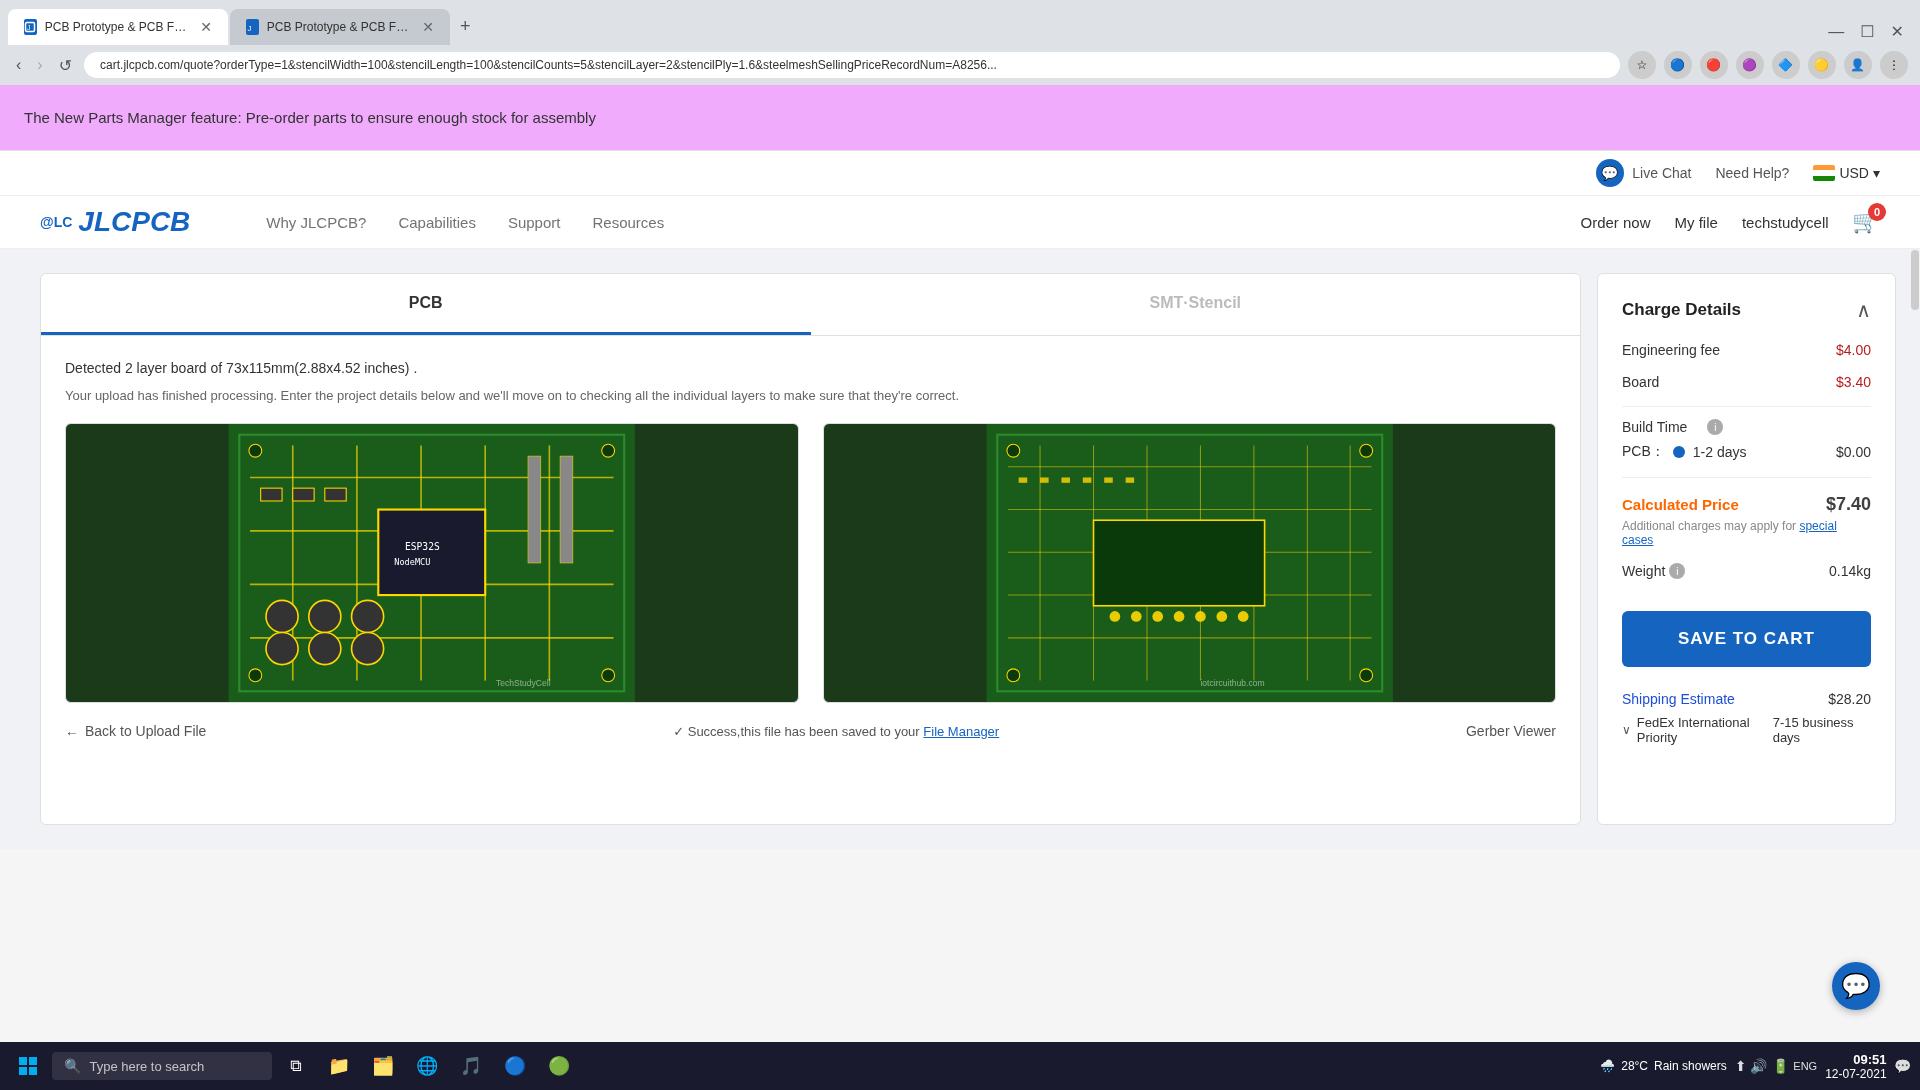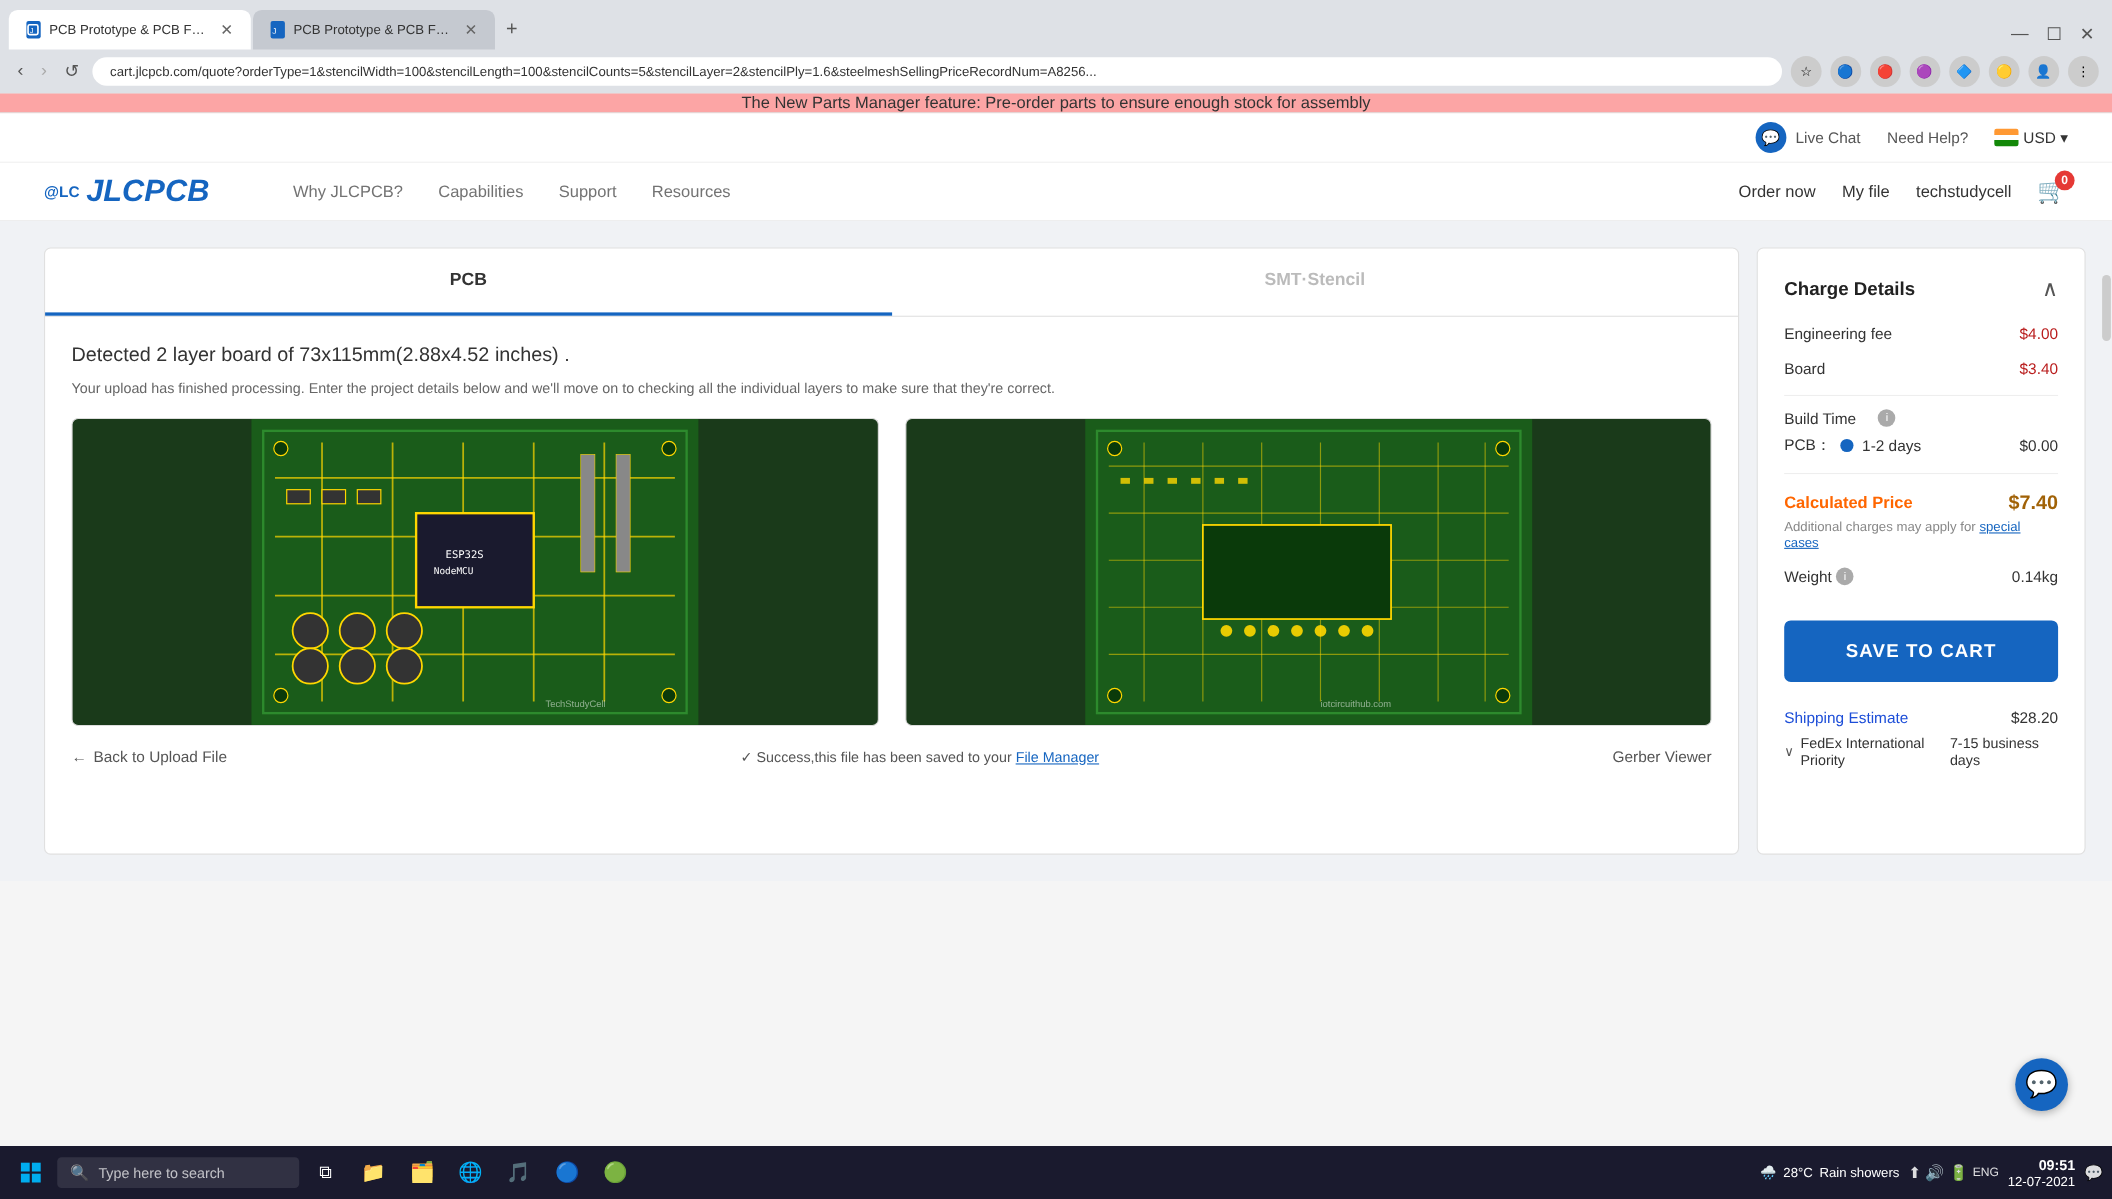--- a/index.html
+++ b/index.html
@@ -18,21 +18,21 @@
     .tab-new { background: transparent; border: none; padding: 8px; font-size: 18px; color: #555; cursor: pointer; align-self: center; }
 
     .address-bar { display: flex; align-items: center; background: #dee1e6; padding: 6px 12px; gap: 8px; }
     .nav-btn { background: none; border: none; cursor: pointer; color: #555; font-size: 16px; padding: 4px; }
     .nav-btn:disabled { color: #aaa; }
     .address-input { flex: 1; background: white; border: none; border-radius: 20px; padding: 6px 16px; font-size: 12px; color: #333; outline: none; }
     .browser-actions { display: flex; gap: 8px; align-items: center; }
     .browser-action-btn { width: 28px; height: 28px; border-radius: 50%; background: #ccc; border: none; cursor: pointer; display: flex; align-items: center; justify-content: center; font-size: 12px; }
 
     
-    .top-banner { background: #fca5a5; text-align: center; padding: 0; font-size: 15px; color: #333; border-bottom: 1px solid #e0e0e0; }
+    .top-banner { background: #f0abfc; padding: 24px; font-size: 15px; color: #333; border-bottom: 1px solid #e0e0e0; }
 
     
     .header-top { display: flex; justify-content: flex-end; align-items: center; padding: 8px 40px; background: white; gap: 24px; border-bottom: 1px solid #eee; }
     .live-chat { display: flex; align-items: center; gap: 8px; color: #555; font-size: 14px; cursor: pointer; }
     .live-chat-icon { width: 28px; height: 28px; background: #1565c0; border-radius: 50%; display: flex; align-items: center; justify-content: center; color: white; font-size: 14px; }
     .need-help { font-size: 14px; color: #555; cursor: pointer; }
     .currency { display: flex; align-items: center; gap: 4px; font-size: 14px; color: #333; cursor: pointer; }
     .flag { width: 22px; height: 16px; background: linear-gradient(to bottom, #ff9933 33%, white 33%, white 66%, #138808 66%); border-radius: 2px; display: flex; align-items: center; justify-content: center; font-size: 8px; }
 
     
@@ -53,21 +53,21 @@
     .main-content { display: flex; background: #f0f2f5; min-height: 600px; }
 
     
     .config-area { flex: 1; background: white; margin: 24px 0 24px 40px; border-radius: 6px; border: 1px solid #e0e0e0; }
     .config-tabs { display: flex; border-bottom: 1px solid #e0e0e0; }
     .config-tab { flex: 1; text-align: center; padding: 20px; font-size: 16px; font-weight: 600; cursor: pointer; color: #333; }
     .config-tab.active { border-bottom: 3px solid #1565c0; color: #333; }
     .config-tab.inactive { color: #bbb; }
 
     .config-body { padding: 24px; }
-    .detection-text { font-size: 18px; color: #333; margin-bottom: 12px; }
+    .detection-text { font-size: 14px; color: #333; margin-bottom: 12px; }
     .upload-success-text { font-size: 13px; color: #666; margin-bottom: 20px; }
 
     .pcb-previews { display: flex; gap: 24px; margin-bottom: 20px; }
     .pcb-preview { flex: 1; border: 1px solid #ddd; border-radius: 6px; overflow: hidden; height: 280px; background: #1a3a1a; display: flex; align-items: center; justify-content: center; }
 
     
     .pcb-svg { width: 100%; height: 100%; }
 
     .config-footer { display: flex; align-items: center; justify-content: space-between; padding: 0 0 8px; }
     .back-link { display: flex; align-items: center; gap: 6px; font-size: 14px; color: #555; cursor: pointer; text-decoration: none; }
@@ -91,21 +91,21 @@
     .build-time-label { font-size: 14px; color: #333; display: flex; align-items: center; gap: 20px; margin-bottom: 8px; }
     .info-icon { width: 16px; height: 16px; background: #aaa; border-radius: 50%; color: white; font-size: 10px; display: flex; align-items: center; justify-content: center; cursor: pointer; }
     .pcb-build-row { display: flex; align-items: center; justify-content: space-between; }
     .pcb-label { font-size: 14px; color: #333; display: flex; align-items: center; gap: 8px; }
     .blue-dot { width: 12px; height: 12px; background: #1565c0; border-radius: 50%; display: inline-block; }
     .build-price { font-size: 14px; color: #333; }
 
     .calculated-price-section { margin: 16px 0; }
     .calc-row { display: flex; justify-content: space-between; align-items: center; }
     .calc-label { font-size: 15px; font-weight: 700; color: #ff6600; }
-    .calc-value { font-size: 18px; font-weight: 700; color: #a16207; }
+    .calc-value { font-size: 18px; font-weight: 700; color: #404040; }
     .additional-charges { font-size: 12px; color: #888; margin-top: 4px; }
     .additional-charges a { color: #1565c0; text-decoration: underline; cursor: pointer; }
 
     .weight-row { display: flex; justify-content: space-between; align-items: center; margin: 16px 0; }
     .weight-label { font-size: 14px; color: #333; display: flex; align-items: center; gap: 4px; }
     .weight-value { font-size: 14px; color: #333; }
 
     .save-cart-btn { width: 100%; padding: 18px; background: #1565c0; color: white; border: none; border-radius: 6px; font-size: 17px; font-weight: 700; letter-spacing: 1px; cursor: pointer; margin: 16px 0; }
 
     .shipping-row { display: flex; justify-content: space-between; align-items: center; margin-top: 8px; }

